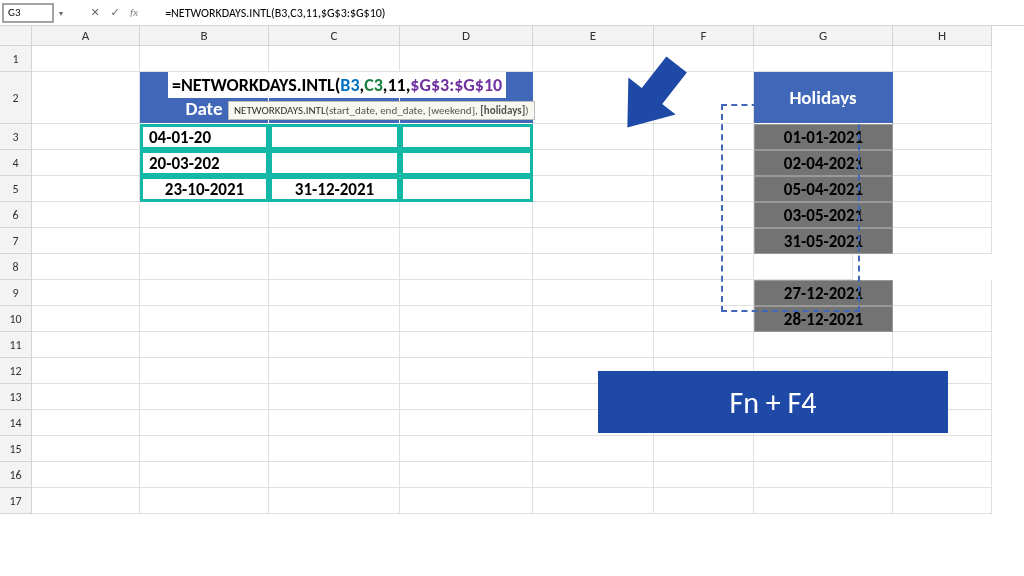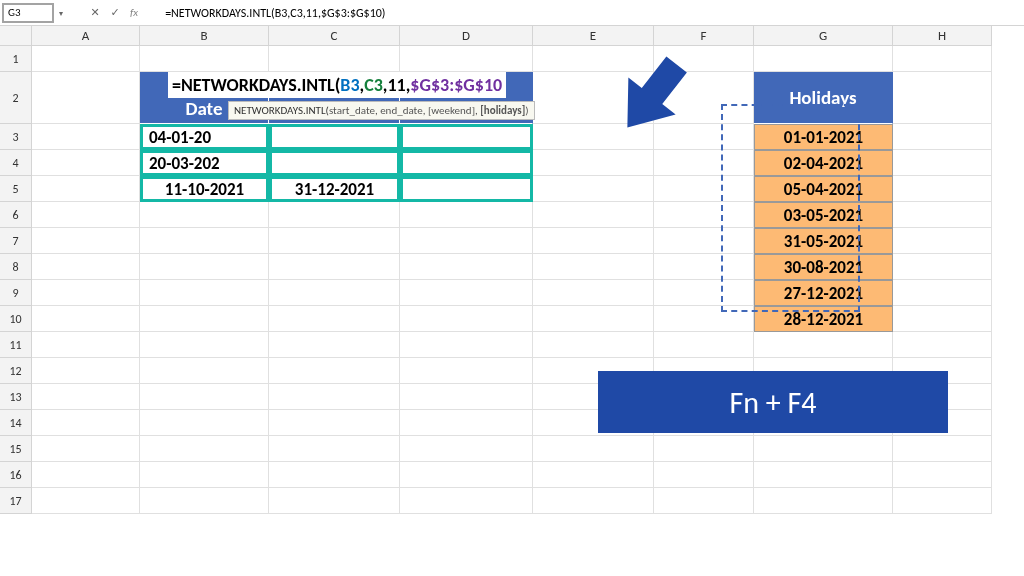--- a/index.html
+++ b/index.html
@@ -24,21 +24,21 @@
     .row-h.tall { height: 52px; }
     
     .cells { position: relative; flex: 1; }
     .cell-row { display: flex; height: 26px; }
     .cell-row.tall { height: 52px; }
     .cell { border-right: 1px solid #e0e0e0; border-bottom: 1px solid #e0e0e0; display: flex; align-items: center; justify-content: center; font-size: 17px; font-weight: 600; }
     
     .hdr-cell { background: #4168b8; color: #fff; line-height: 1.15; padding: 4px; flex-direction: column; font-size: 19px; border-right: 1px solid #fff; border-bottom: 1px solid #fff; }
     .hdr-cell.last { border-right: 1px solid #4168b8; }
     .bordered { border: 3px solid #14b8a6; background: #fff; }
-    .holiday-cell { border: 1px solid #999; background: #fdba74; font-size: 17px; font-weight: 600; }
+    .holiday-cell { border: 1px solid #999; background: #737373; font-size: 17px; font-weight: 600; }
     
     .formula-overlay { position: absolute; top: 72px; left: 168px; background: #fff; font-size: 18px; font-weight: 700; font-family: Calibri, Arial; white-space: nowrap; z-index: 5; padding: 2px 4px; }
     .f-black { color: #000; }
     .f-blue { color: #0070c0; }
     .f-red { color: #15803d; }
     .f-purple { color: #7030a0; }
     
     .tooltip-overlay { position: absolute; top: 101px; left: 228px; background: #f8f8f0; border: 1px solid #bbb; font-size: 11px; padding: 2px 5px; color: #555; z-index: 6; white-space: nowrap; }
     .tooltip-overlay .fn { color: #333; }
     .tooltip-overlay .bold { font-weight: 700; }
@@ -153,21 +153,21 @@
         <div class="cell cC bordered"></div>
         <div class="cell cD bordered"></div>
         <div class="cell cE"></div>
           <div class="cell cF"></div>
         <div class="cell cG holiday-cell">02-04-2021</div>
         <div class="cell cH"></div>
       </div>
 
       <div class="cell-row">
         <div class="cell cA"></div>
-        <div class="cell cB bordered">11-10-2021</div>
+        <div class="cell cB bordered">23-10-2021</div>
         <div class="cell cC bordered">31-12-2021</div>
         <div class="cell cD bordered"></div>
         <div class="cell cE"></div>
           <div class="cell cF"></div>
         <div class="cell cG holiday-cell">05-04-2021</div>
         <div class="cell cH"></div>
       </div>
 
       <div class="cell-row">
           <div class="cell cA"></div>
@@ -189,21 +189,20 @@
           <div class="cell cG holiday-cell">31-05-2021</div>
           <div class="cell cH"></div>
         </div>
       <div class="cell-row">
           <div class="cell cA"></div>
           <div class="cell cB"></div>
           <div class="cell cC"></div>
           <div class="cell cD"></div>
           <div class="cell cE"></div>
           <div class="cell cF"></div>
-          <div class="cell cG holiday-cell">30-08-2021</div>
           <div class="cell cH"></div>
         </div>
       <div class="cell-row">
           <div class="cell cA"></div>
           <div class="cell cB"></div>
           <div class="cell cC"></div>
           <div class="cell cD"></div>
           <div class="cell cE"></div>
           <div class="cell cF"></div>
           <div class="cell cG holiday-cell">27-12-2021</div>

